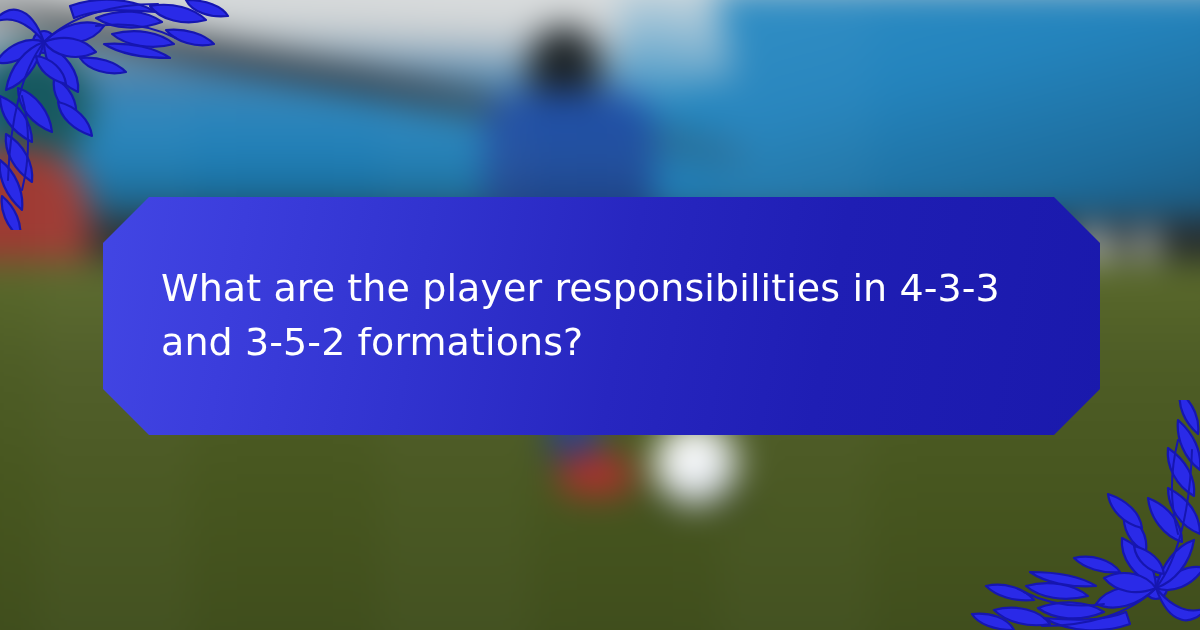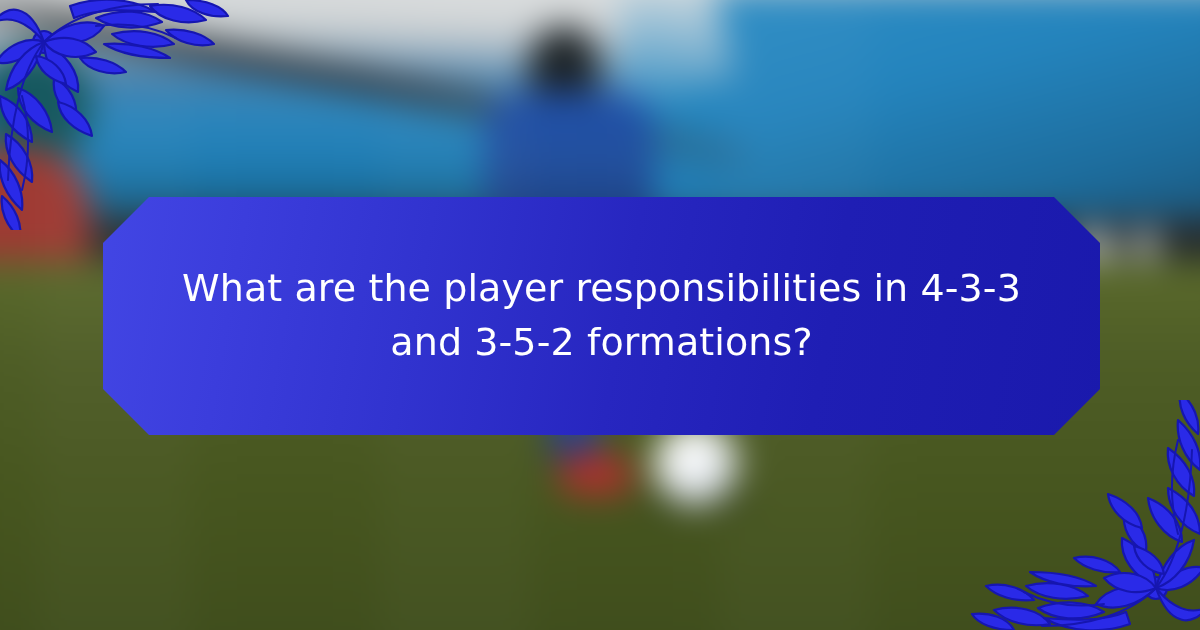--- a/index.html
+++ b/index.html
@@ -203,26 +203,26 @@
       46px 100%,
       0 calc(100% - 46px),
       0 46px
     );
     display: flex;
     align-items: center;
     justify-content: center;
   }
   .banner-title {
     margin: 0;
-    padding: 0 40px;
+    padding: 0 58px;
     color: #ffffff;
     font-size: 38px;
     font-weight: 400;
     line-height: 1.42;
-    text-align: center;
+    text-align: left;
     letter-spacing: 0.1px;
     font-family: "DejaVu Sans", "Liberation Sans", sans-serif;
   }
 </style>
 </head>
 <body>
 
 <div id="canvas">
 
   <div class="bg-photo">

